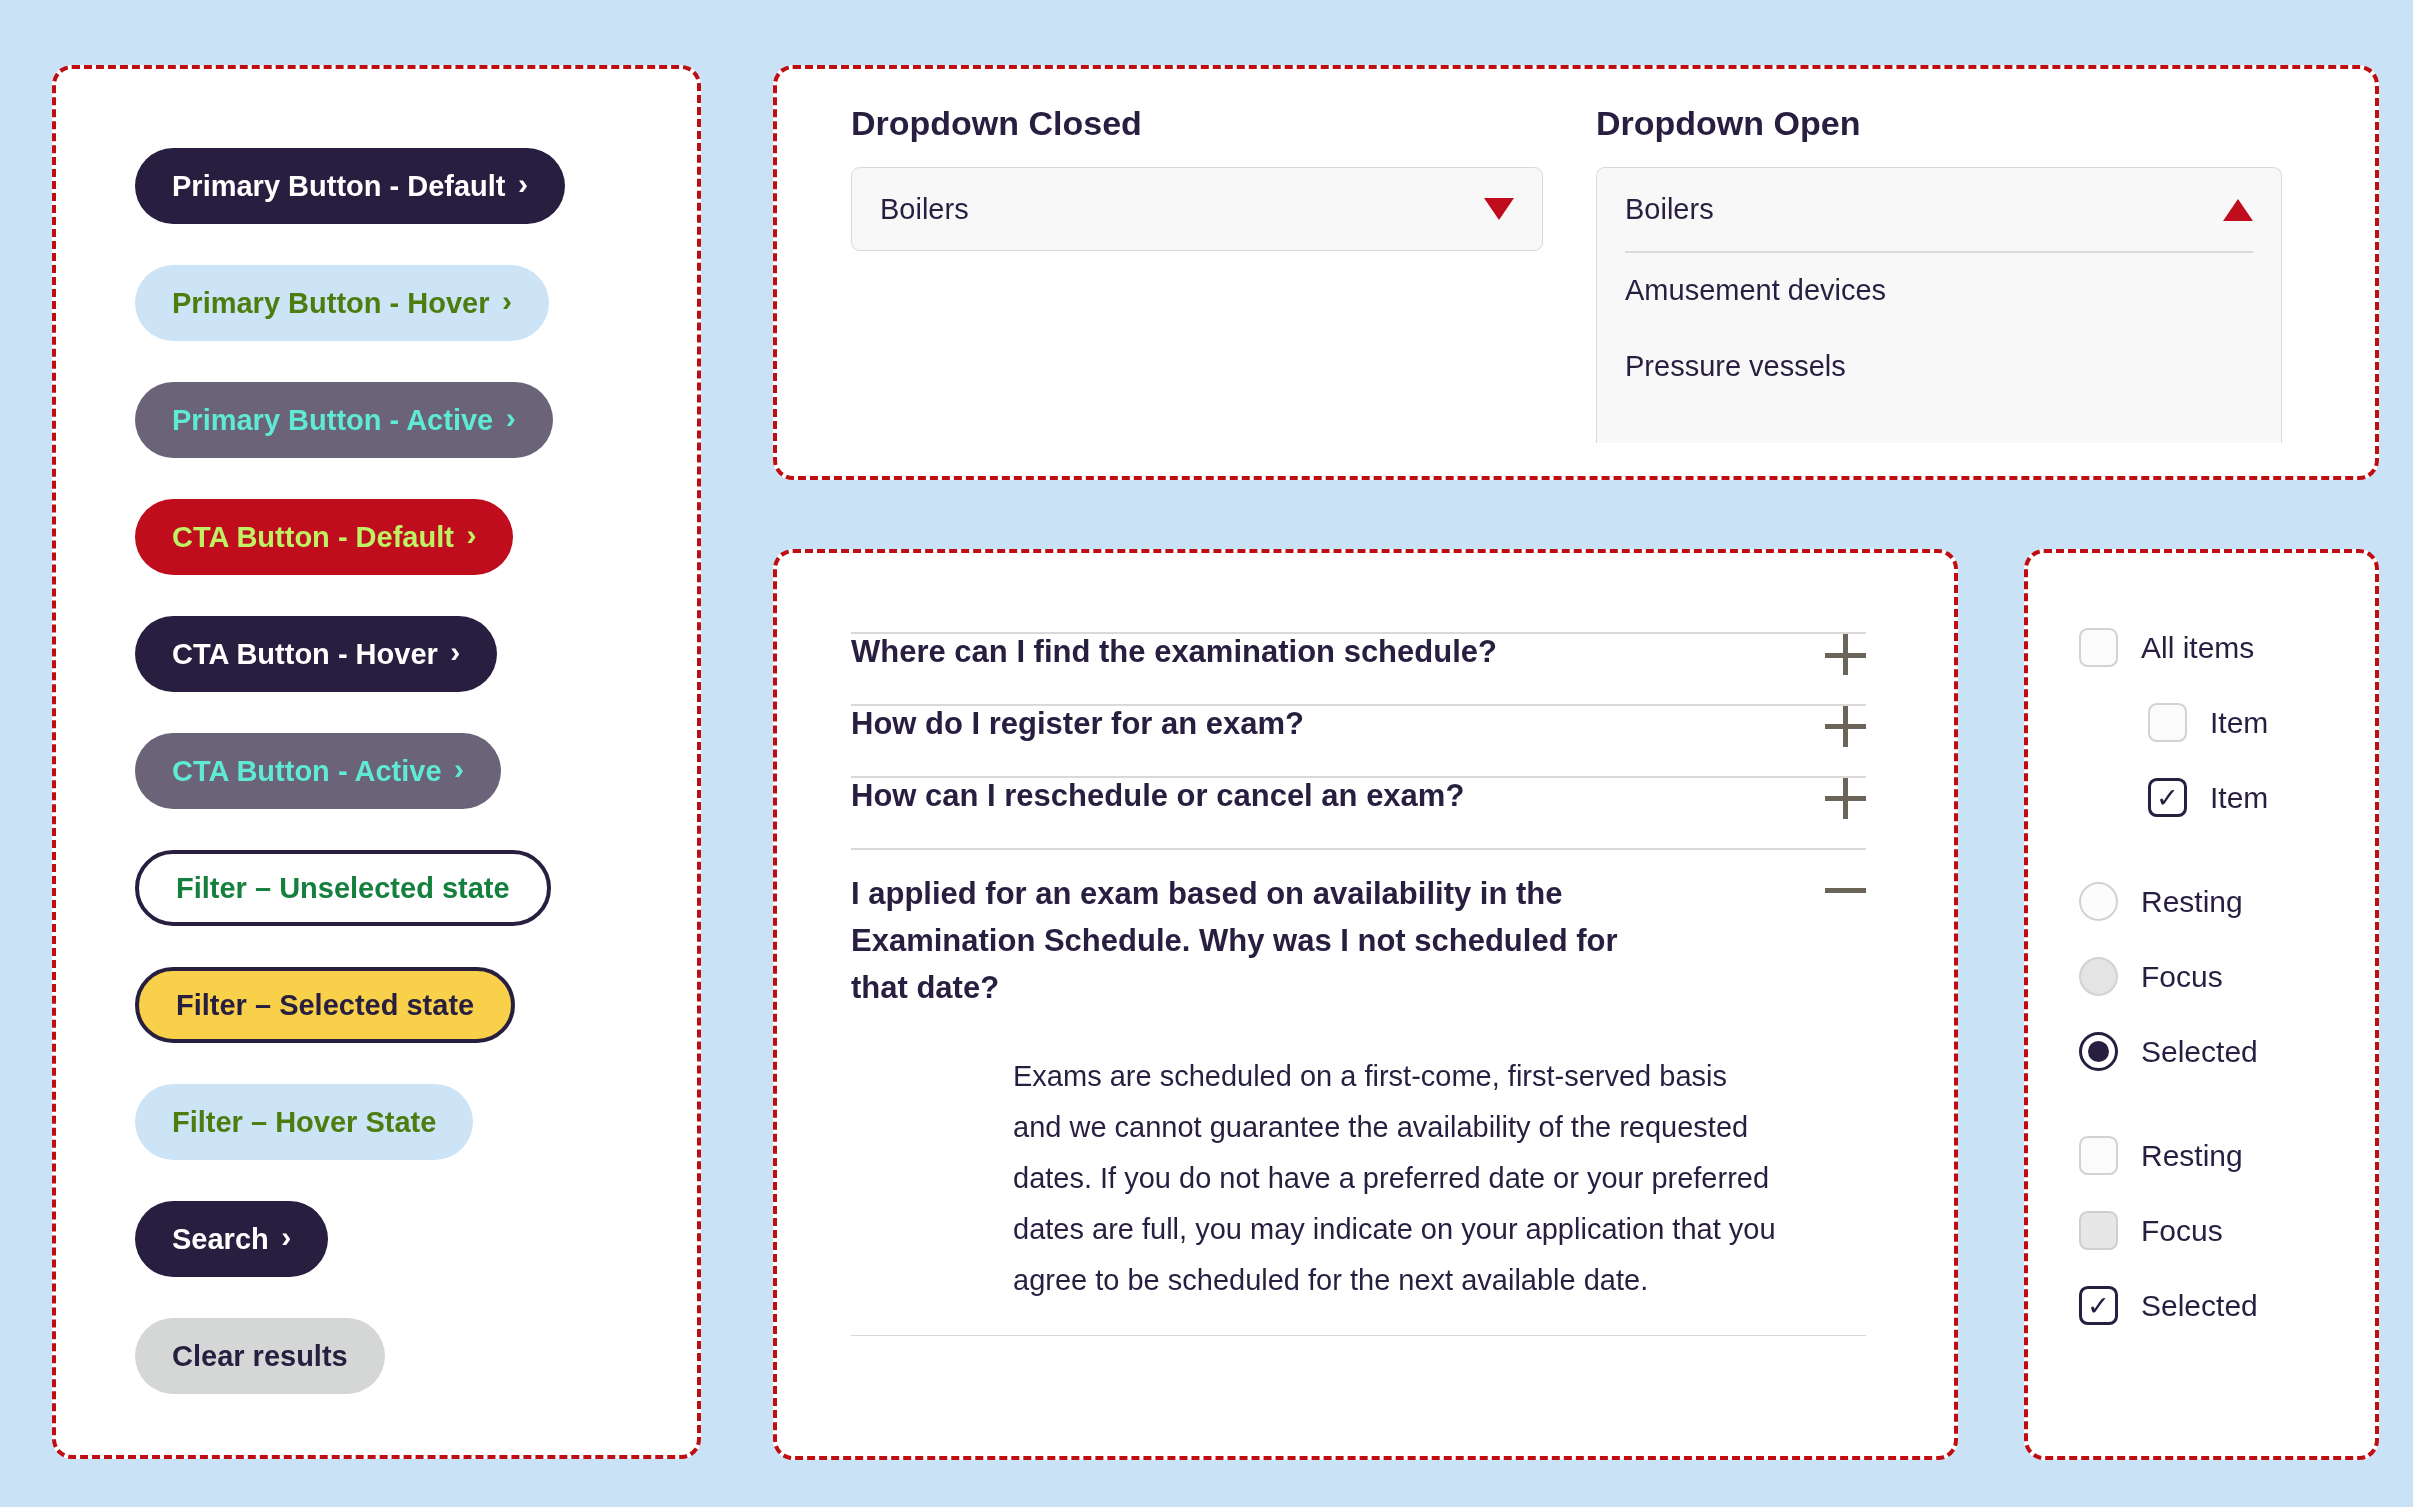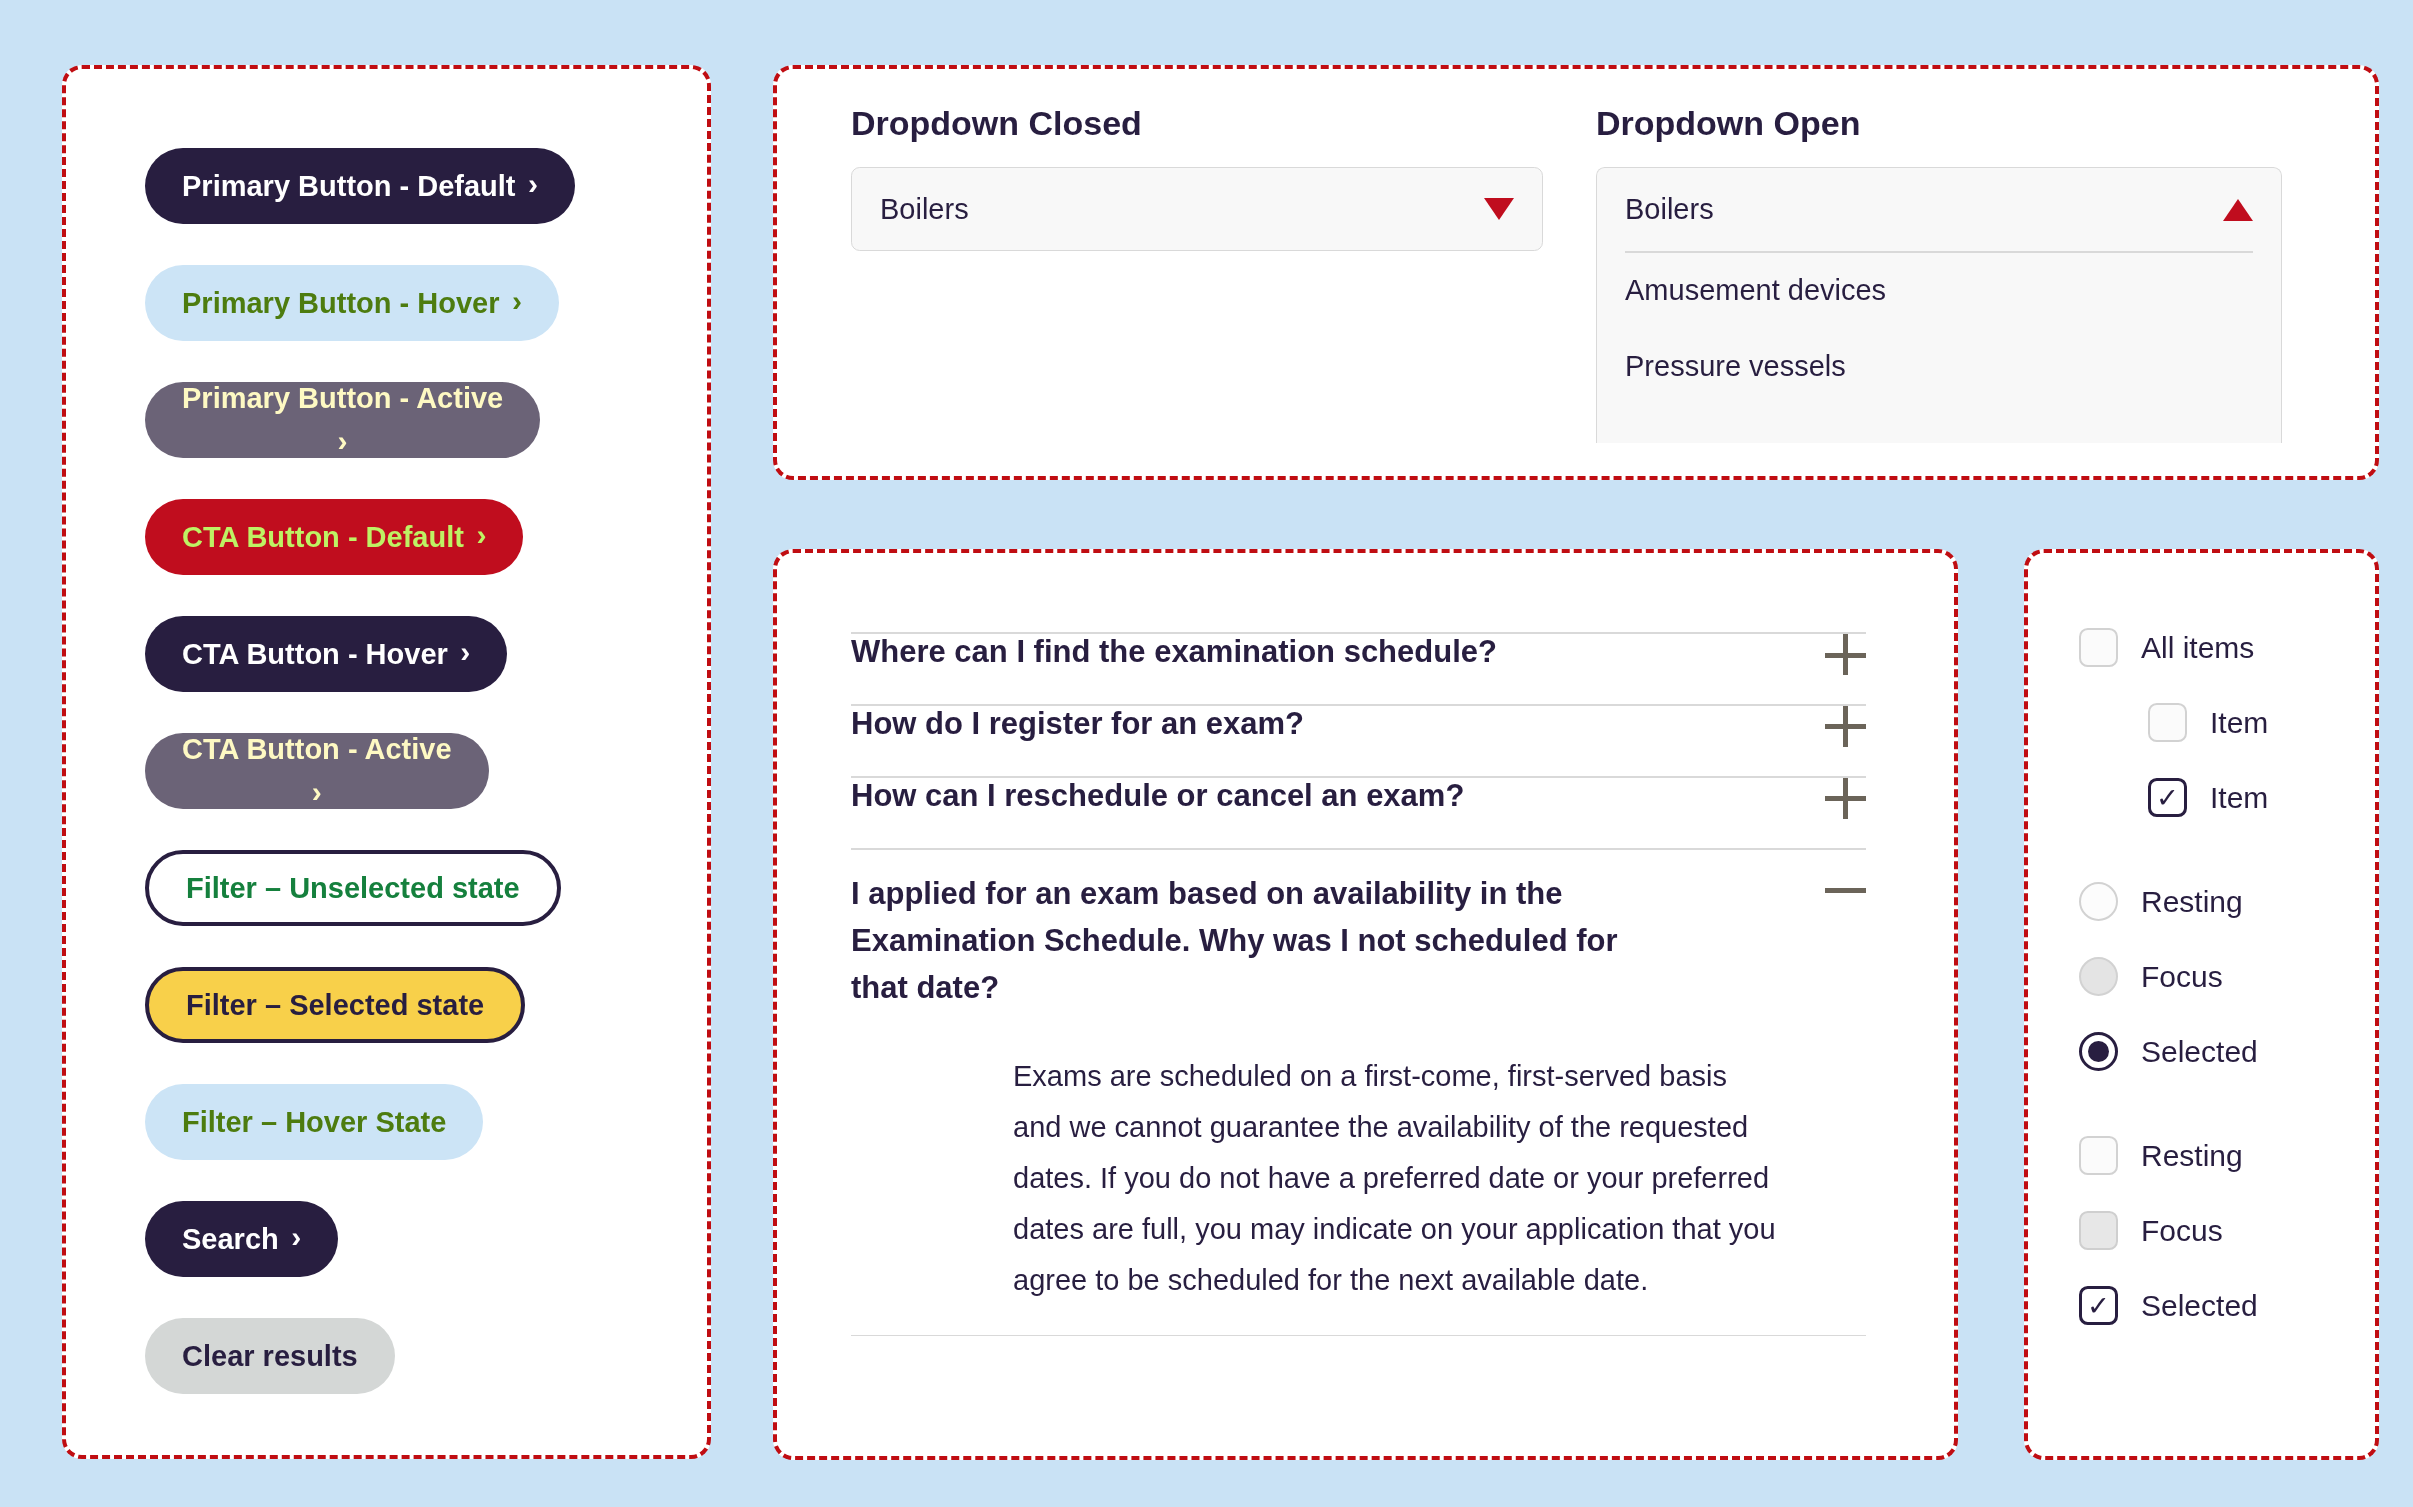--- a/index.html
+++ b/index.html
@@ -1,26 +1,26 @@
 <!DOCTYPE html>
 <html style="font-size:10px"><head>
 <meta charset="utf-8">
 <style>
   html,body{margin:0;padding:0;}
   body{width:2413px;height:1508px;background:#c9e2f5;font-family:"Liberation Sans",sans-serif;color:#281e40;overflow:hidden;}
   .page{position:relative;width:2413px;height:1508px;}
   .card{position:absolute;background:#ffffff;border:4.4px dashed #c00d12;border-radius:20px;box-sizing:border-box;}
 
   
-  .card-buttons{left:62px;top:65px;width:649px;height:1394px;padding:79px 0 0 79px;display:flex;flex-direction:column;gap:41px;align-items:flex-start;}
+  .card-buttons{left:52px;top:65px;width:649px;height:1394px;padding:79px 0 0 79px;display:flex;flex-direction:column;gap:41px;align-items:flex-start;}
   .btn{height:76px;border-radius:38px;padding:0 37px;font-size:29px;font-weight:bold;display:inline-flex;align-items:center;gap:12.5px;border:none;box-sizing:border-box;white-space:nowrap;cursor:pointer;font-family:"Liberation Sans",sans-serif;}
   .btn .chev{font-weight:bold;font-size:30px;line-height:1;transform:translateY(-1.9px);}
   .btn-navy{background:#281e40;color:#ffffff;}
   .btn-lightblue{background:#cce4f6;color:#4d7c0f;}
-  .btn-graypurple{background:#6b6377;color:#fef9c3;flex-direction:column;}
+  .btn-graypurple{background:#6b6377;color:#5eead4;}
   .btn-red{background:#c00d1e;color:#bef264;}
   .btn-outline{background:#ffffff;color:#15803d;border:4.4px solid #281e40;}
   .btn-yellow{background:#f8d04a;color:#281e40;border:4.4px solid #281e40;}
   .btn-gray{background:#d4d7d6;color:#281e40;}
 
   
   .card-dropdowns{left:773px;top:65px;width:1606px;height:415px;}
   .dd-col{position:absolute;top:0;}
   .dd-col h2{margin:37px 0 0;font-size:34px;line-height:35px;font-weight:bold;}
   .col-closed{left:74px;width:692px;}

